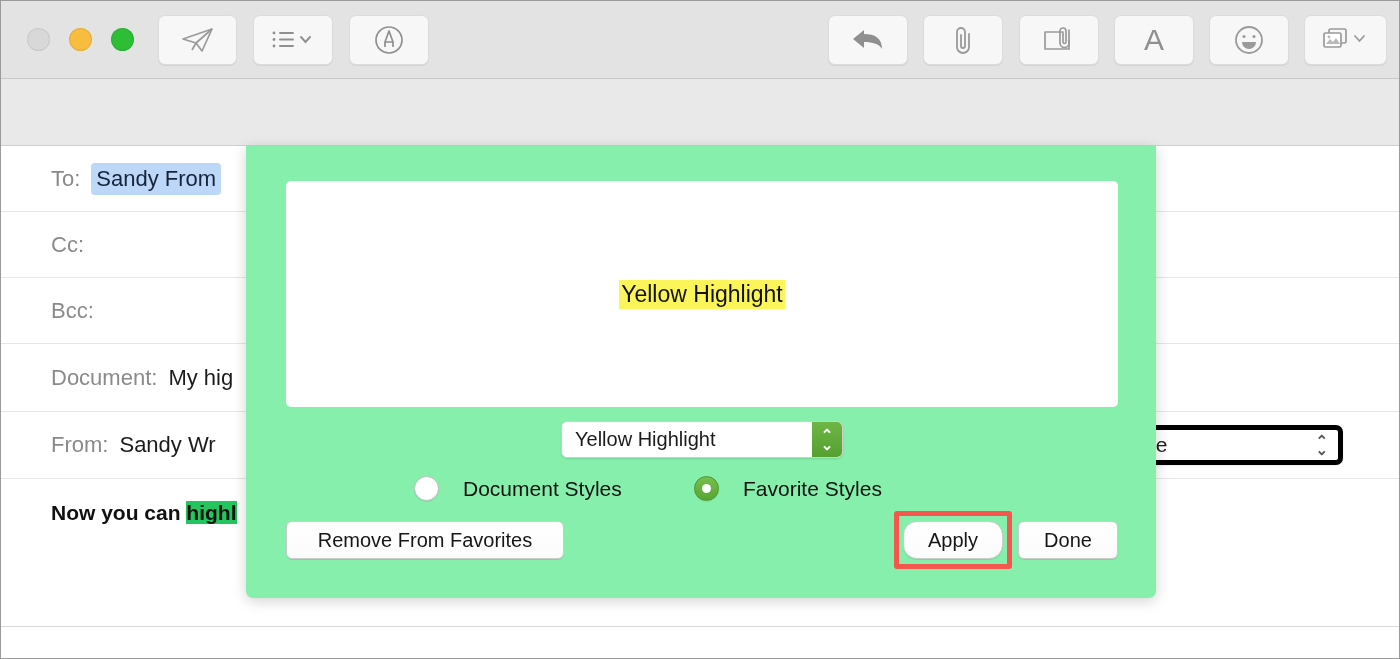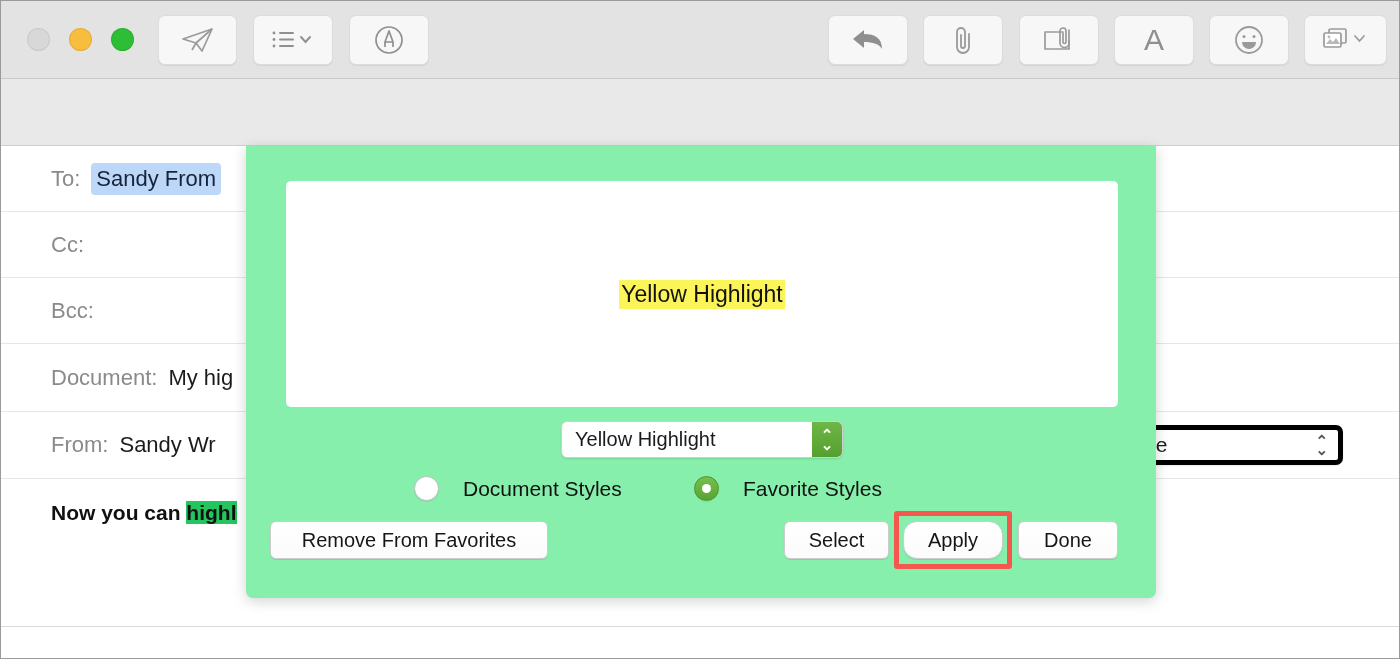--- a/index.html
+++ b/index.html
@@ -444,27 +444,24 @@
       <div class="radio" style="left:168px;">
         <span class="dot"></span>
         <span class="rlabel">Document Styles</span>
       </div>
       <div class="radio on" style="left:448px;">
         <span class="dot"></span>
         <span class="rlabel">Favorite Styles</span>
       </div>
     </div>
 
-    <div class="btn" style="left:24px;top:375px;width:278px;">
+    <div class="btn" style="left:40px;top:375px;width:278px;">
       <span>Remove From Favorites</span>
     </div>
 
-    <div class="btn" style="left:538px;top:375px;width:105px;">
-      <span>Select</span>
-    </div>
 
     <div class="btn" style="left:657px;top:375px;width:100px;border-radius:14px;">
       <span>Apply</span>
     </div>
 
     <div class="btn" style="left:772px;top:375px;width:100px;">
       <span>Done</span>
     </div>
 
     <div class="hl-box" style="left:648px;top:365px;width:118px;height:58px;"></div>

